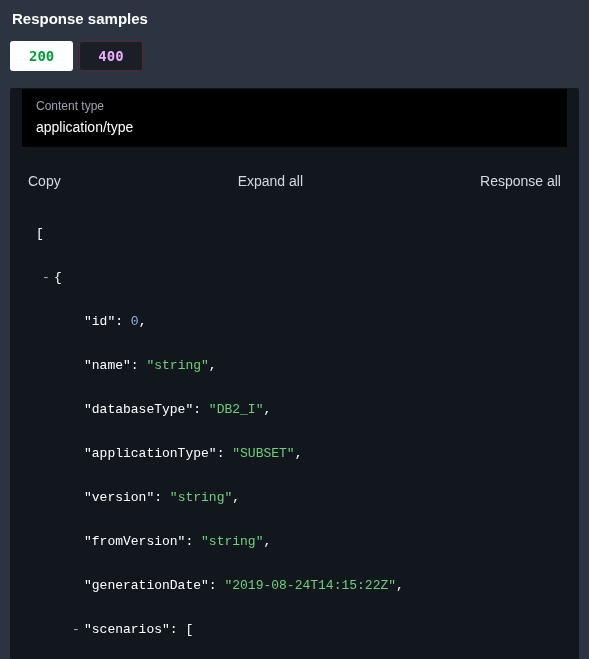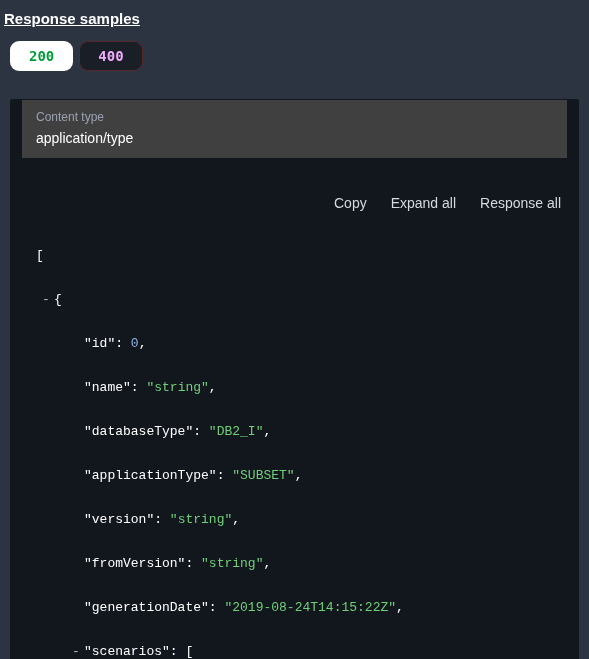--- a/index.html
+++ b/index.html
@@ -11,32 +11,31 @@
       height: 659px;
       overflow: hidden;
     }
     .container {
       background: #2d3441;
       padding: 0;
     }
     .title {
       font-size: 15px;
       font-weight: 700;
-      padding: 10px 4px 14px;
+      padding: 10px 12px 14px;
       color: #fff;
-      text-decoration: underline;
     }
     .tabs {
       display: flex;
       gap: 6px;
       padding: 0 10px 12px;
     }
     .tab {
       border: 1px solid transparent;
-      border-radius: 9px;
+      border-radius: 3px;
       padding: 6px 18px;
       font-size: 14px;
       font-weight: 600;
       cursor: pointer;
       font-family: monospace;
     }
     .tab-200 {
       background: #fff;
       color: #009e3b;
     }
@@ -45,38 +44,38 @@
       color: #f0abfc;
       border: 1px solid #5b2626;
     }
     .panel {
       background: #12161d;
       margin: 0 10px 10px;
       border-radius: 2px;
       padding-bottom: 10px;
     }
     .content-type-box {
-      background: #404040;
-      margin: 16px 12px;
+      background: #000000;
+      margin: 5px 12px;
       padding: 10px 14px 12px;
       position: relative;
       top: 1px;
     }
     .ct-label {
       color: #9aa2b1;
       font-size: 12px;
       margin-bottom: 6px;
     }
     .ct-value {
       color: #fff;
       font-size: 14px;
     }
     .actions {
       display: flex;
-      justify-content: flex-end;
+      justify-content: space-between;
       gap: 24px;
       padding: 22px 18px 8px;
     }
     .action {
       color: #d5d9e0;
       font-size: 14px;
       cursor: pointer;
     }
     .code {
       font-family: "Courier New", Consolas, monospace;

